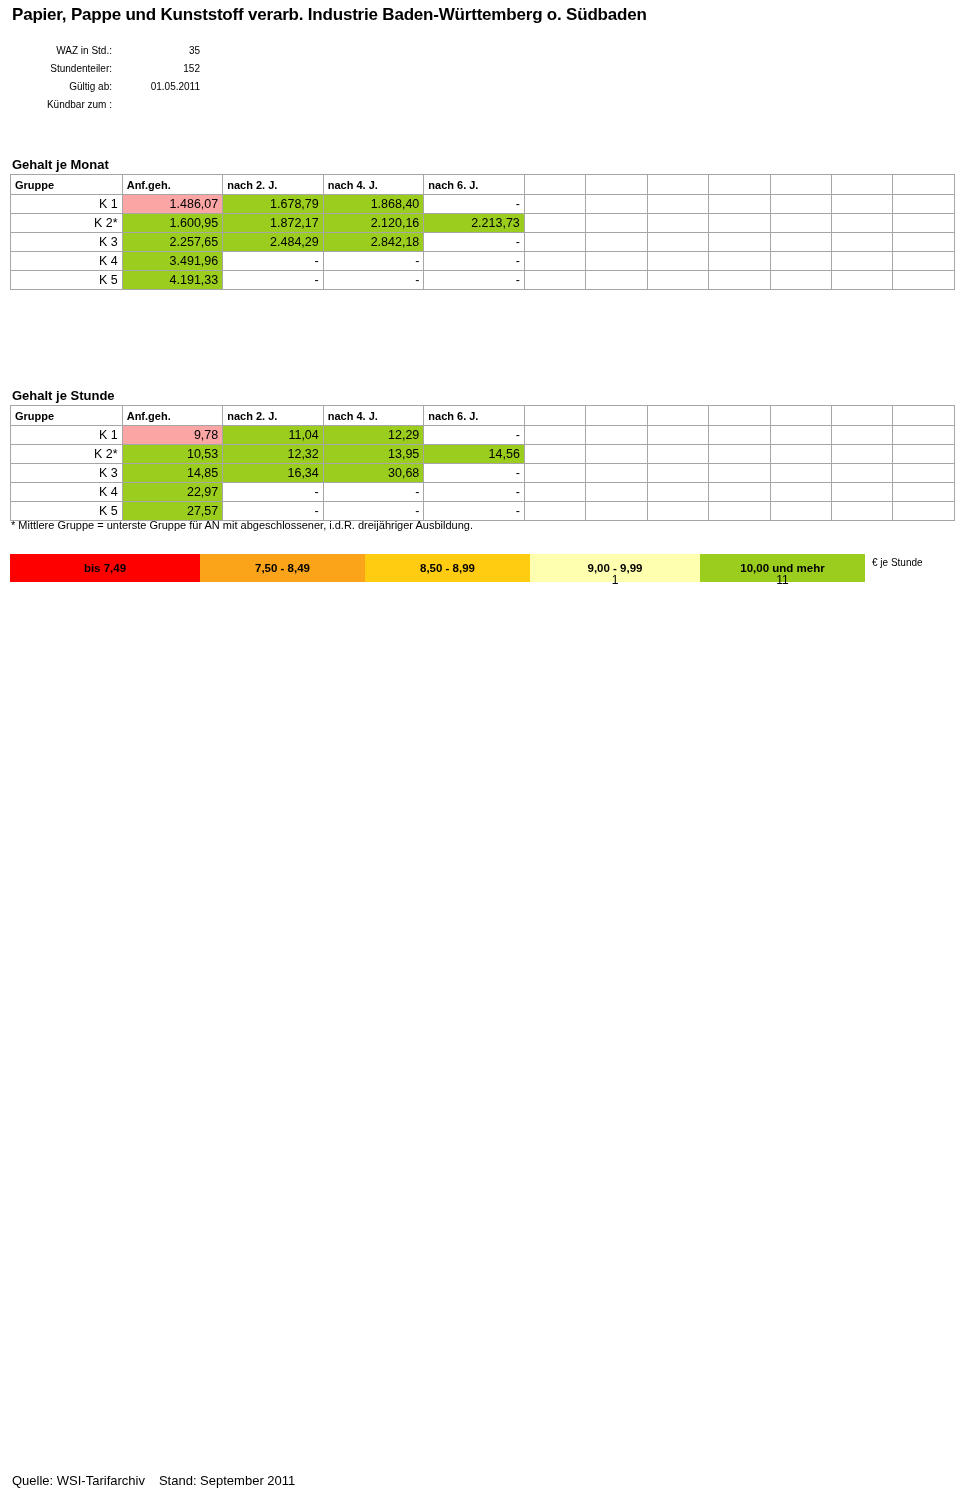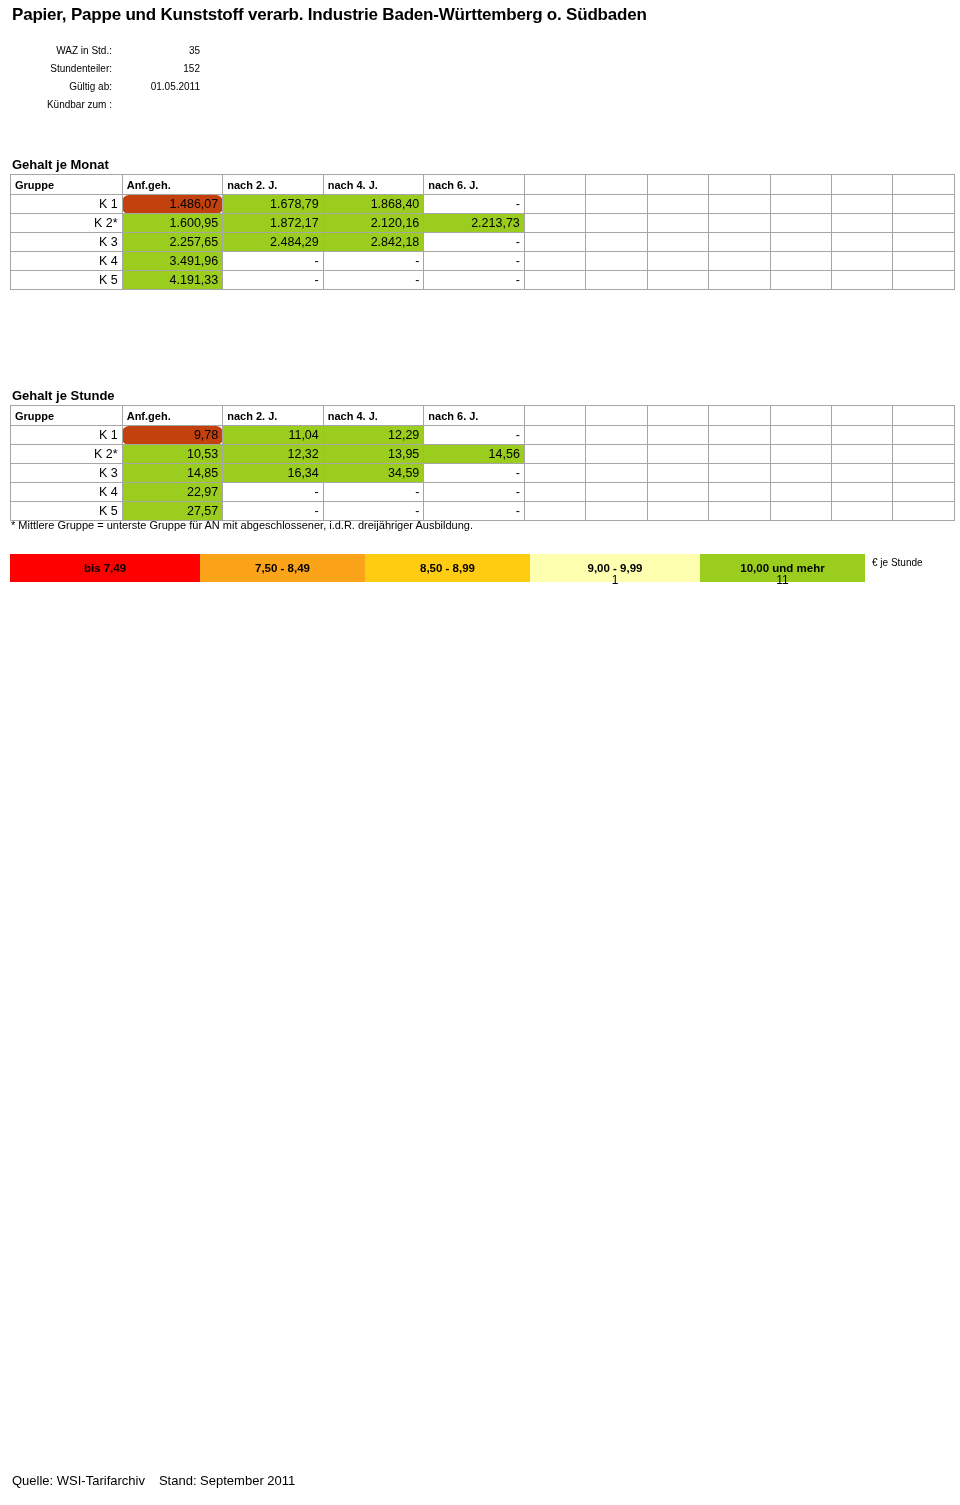--- a/index.html
+++ b/index.html
@@ -98,21 +98,21 @@
     padding-right: 5px;
   }
   td.num {
     text-align: right;
     padding-right: 5px;
   }
   td.filler { background: #ffffff; }
 
   
   .c-green  { background: #9ACD1E; }
-  .c-lyellow{ background: #c2410c; border-radius: 7px; }
+  .c-lyellow{ background: #fca5a5; }
   .c-none   { background: #ffffff; }
 
   
   col.c-group  { width: 100px; }
   col.c-val    { width: 90px; }
   col.c-empty  { width: 55px; }
 
   
   .footnote {
     position: absolute;
@@ -363,21 +363,21 @@
           <td class="filler">&nbsp;</td>
           <td class="filler">&nbsp;</td>
           <td class="filler">&nbsp;</td>
           <td class="filler">&nbsp;</td>
           <td class="filler">&nbsp;</td>
         </tr>
         <tr>
           <td class="group-cell">K 3</td>
           <td class="num c-green">14,85</td>
           <td class="num c-green">16,34</td>
-          <td class="num c-green">34,59</td>
+          <td class="num c-green">30,68</td>
           <td class="num c-none">-</td>
           <td class="filler">&nbsp;</td>
           <td class="filler">&nbsp;</td>
           <td class="filler">&nbsp;</td>
           <td class="filler">&nbsp;</td>
           <td class="filler">&nbsp;</td>
           <td class="filler">&nbsp;</td>
           <td class="filler">&nbsp;</td>
         </tr>
         <tr>

